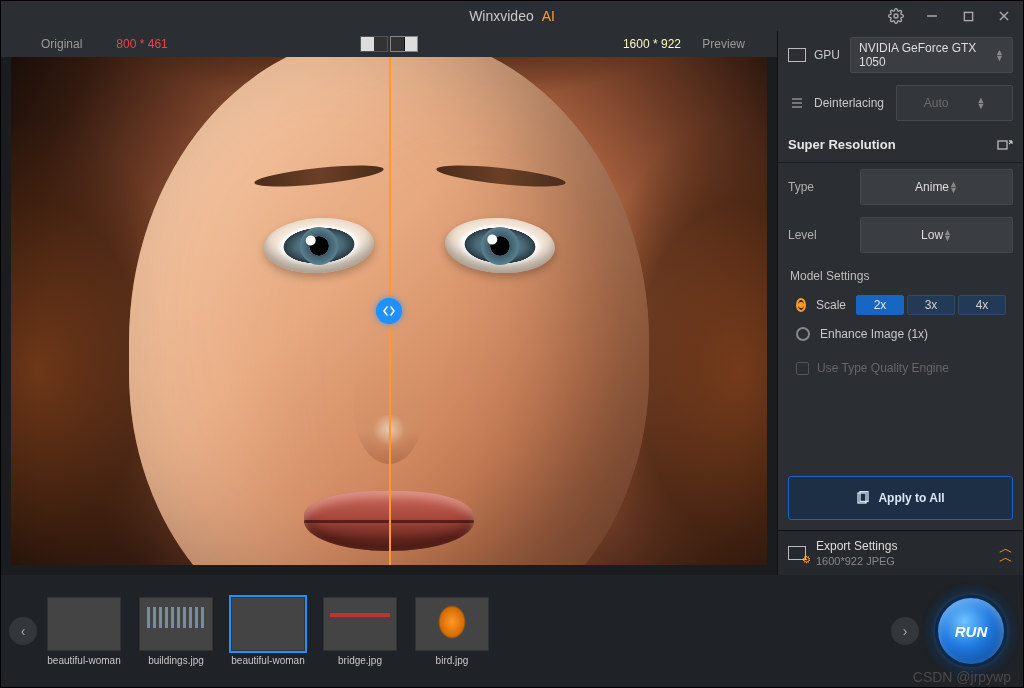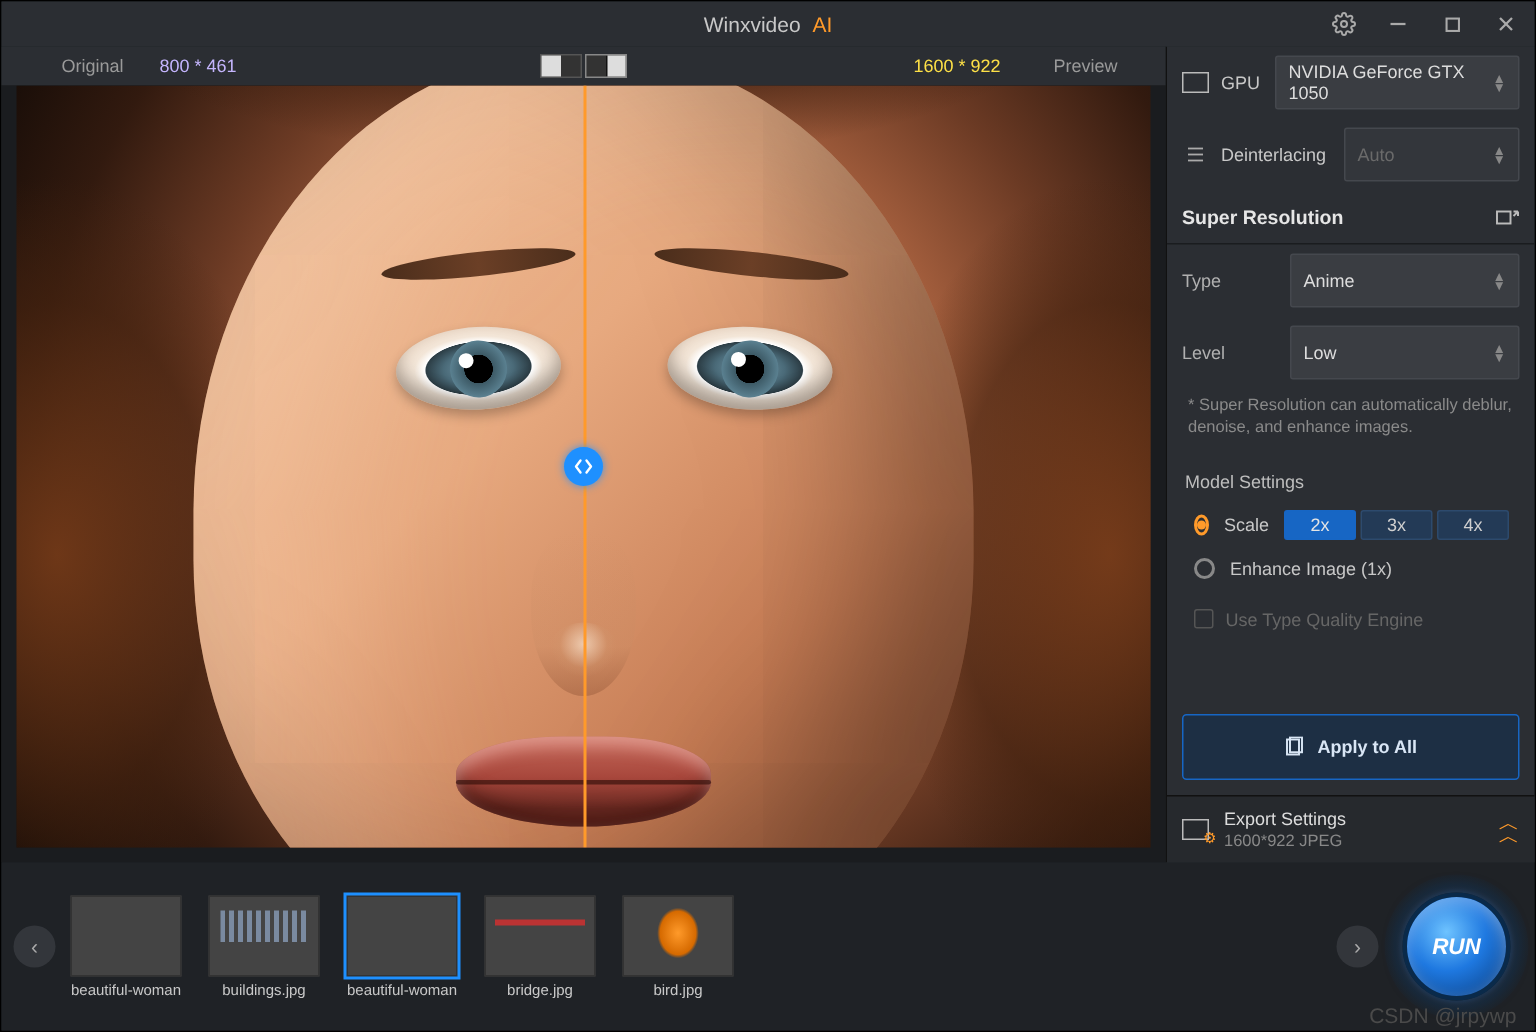--- a/index.html
+++ b/index.html
@@ -9,27 +9,27 @@
   .titlebar { height: 30px; background: #2b2e33; display: flex; align-items: center; justify-content: center; position: relative; }
   .titlebar .title { font-size: 14px; font-weight: 500; }
   .titlebar .title .ai { color: #ff9a2a; margin-left: 4px; }
   .titlebar .controls { position: absolute; right: 6px; top: 0; height: 30px; display: flex; align-items: center; gap: 10px; }
   .titlebar .controls .ctrl { width: 26px; height: 26px; display: flex; align-items: center; justify-content: center; color: #aaa; cursor: pointer; }
   
   .main { flex: 1; display: flex; min-height: 0; }
   .left { flex: 1; display: flex; flex-direction: column; background: #1a1c1f; min-width: 0; }
   .left-top { height: 26px; background: #2b2e33; display: flex; align-items: center; font-size: 12px; color: #9a9a9a; position: relative; }
   .left-top .orig { margin-left: 40px; }
-  .left-top .dims-orig { margin-left: 24px; color: #c4b5fd; }
+  .left-top .dims-orig { margin-left: 34px; color: #ef4444; }
   .left-top .toggle-group { position: absolute; left: 50%; transform: translateX(-50%); display: flex; gap: 2px; }
   .left-top .toggle { width: 28px; height: 16px; border: 1px solid #555; background: #333; display: inline-block; position: relative; }
   .left-top .toggle.active { border-color: #888; }
   .left-top .toggle .half { position: absolute; top: 0; bottom: 0; width: 50%; background: #ddd; }
   .left-top .toggle .half.right { right: 0; }
-  .left-top .dims-new { position: absolute; right: 110px; color: #fde047; }
+  .left-top .dims-new { position: absolute; right: 96px; color: #fef9c3; }
   .left-top .preview { position: absolute; right: 32px; }
   .viewport { flex: 1; position: relative; overflow: hidden; background: #1a1c1f; }
   .image-canvas { position: absolute; left: 10px; right: 10px; top: 0; bottom: 10px; background: radial-gradient(circle at 55% 45%, #f3cba8 0%, #d99b74 20%, #a8613f 40%, #6b3a24 60%, #321a0f 80%, #120a06 100%); overflow: hidden; }
   
   .face { position: absolute; left: 50%; top: 50%; width: 520px; height: 620px; transform: translate(-50%, -45%); border-radius: 50% 50% 45% 45%; background: linear-gradient(135deg, #f2c6a2 0%, #e7a97f 40%, #c77c54 70%, #8d4d30 100%); box-shadow: inset -60px -40px 120px rgba(0,0,0,0.35), inset 80px 20px 120px rgba(255,220,190,0.3); }
   .eye { position: absolute; width: 110px; height: 55px; border-radius: 50%; background: radial-gradient(ellipse at center, #7aa0b0 0%, #4a6a78 30%, #2c3d45 45%, #fff 46%, #f3e6d8 55%, #e6cbb4 100%); box-shadow: inset 0 -8px 12px rgba(0,0,0,0.3), 0 4px 8px rgba(0,0,0,0.25); }
   .eye.left-eye { left: 26%; top: 30%; transform: rotate(-3deg); }
   .eye.right-eye { right: 18%; top: 30%; transform: rotate(3deg); }
   .pupil { position: absolute; left: 50%; top: 50%; width: 38px; height: 38px; transform: translate(-50%,-50%); border-radius: 50%; background: radial-gradient(circle, #000 0%, #000 35%, #3d5a66 36%, #5a8090 70%, #2c3d45 100%); }
   .highlight { position: absolute; width: 10px; height: 10px; background: #fff; border-radius: 50%; left: 38%; top: 30%; }
@@ -45,21 +45,21 @@
       radial-gradient(ellipse 260px 420px at 92% 60%, rgba(120,60,25,0.85) 0%, rgba(70,35,15,0.6) 40%, transparent 60%),
       radial-gradient(ellipse 500px 200px at 50% -10%, rgba(100,50,25,0.9) 0%, rgba(60,30,15,0.7) 50%, transparent 75%);
       pointer-events:none; }
   .divider-line { position: absolute; top: 0; bottom: 0; width: 2px; background: #ff9a2a; left: 378px; z-index: 5; }
   .divider-handle { position: absolute; left: 378px; top: 50%; width: 26px; height: 26px; border-radius: 50%; background: #1e90ff; transform: translate(-50%, -50%); z-index: 6; display:flex; align-items:center; justify-content:center; color:#fff; font-size:11px; box-shadow: 0 0 6px rgba(30,144,255,0.8); cursor: ew-resize; }
   
   .right { width: 246px; background: #2b2e33; border-left: 1px solid #111; display: flex; flex-direction: column; font-size: 12px; }
   .right .row { display: flex; align-items: center; padding: 6px 10px; gap: 8px; }
   .right .row.header { border-bottom: 1px solid #1a1c1f; padding: 10px; font-size: 13px; font-weight: 600; color: #e6e6e6; justify-content: space-between; }
   .right .label { width: 64px; color: #b0b0b0; }
-  .right .select { flex: 1; height: 36px; background: #3a3d42; border: 1px solid #45484e; border-radius: 2px; display: flex; align-items: center; padding: 0 8px; color: #ddd; justify-content: space-between; cursor: pointer; }
+  .right .select { flex: 1; height: 36px; background: #3a3d42; border: 1px solid #45484e; border-radius: 2px; display: flex; align-items: center; padding: 0 8px; color: #ddd; justify-content: center; cursor: pointer; }
   .right .select.disabled { color: #6a6a6a; background: #33363b; cursor: default; }
   .right .caret-v { font-size: 9px; color: #888; line-height: 6px; }
   .right .hint { padding: 4px 14px 10px; color: #8a8a8a; font-size: 11px; line-height: 1.4; }
   .right .section-title { padding: 10px 12px 6px; color: #bdbdbd; }
   .right .radio-row { display: flex; align-items: center; padding: 6px 18px; gap: 10px; }
   .right .radio { width: 14px; height: 14px; border-radius: 50%; border: 2px solid #888; display: inline-flex; align-items: center; justify-content: center; cursor:pointer; }
   .right .radio.checked { border-color: #ff9a2a; }
   .right .radio.checked::after { content:""; width:6px; height:6px; border-radius:50%; background:#ff9a2a; }
   .right .scale-btns { display: flex; gap: 3px; }
   .right .scale-btn { width: 48px; height: 20px; background: #233a56; border: 1px solid #2d4a6d; color: #d0d0d0; display:flex; align-items:center; justify-content:center; border-radius:2px; cursor:pointer; font-size:12px; }
@@ -220,21 +220,20 @@
           <span class="caret-v">▲<br>▼</span>
         </div>
       </div>
       <div class="row">
         <span class="label">Level</span>
         <div class="select">
           <span>Low</span>
           <span class="caret-v">▲<br>▼</span>
         </div>
       </div>
-      <div class="hint">* Super Resolution can automatically deblur, denoise, and enhance images.</div>
       <div class="section-title">Model Settings</div>
       <div class="radio-row">
         <span class="radio checked"></span>
         <span>Scale</span>
         <div class="scale-btns">
           <div class="scale-btn active">2x</div>
           <div class="scale-btn">3x</div>
           <div class="scale-btn">4x</div>
         </div>
       </div>

